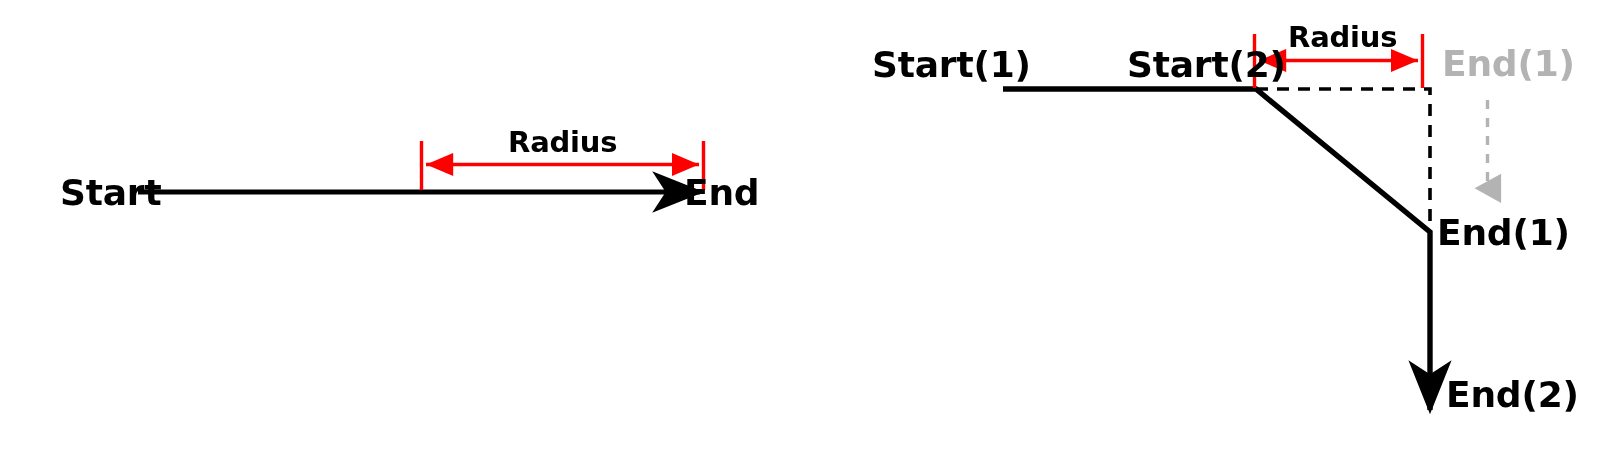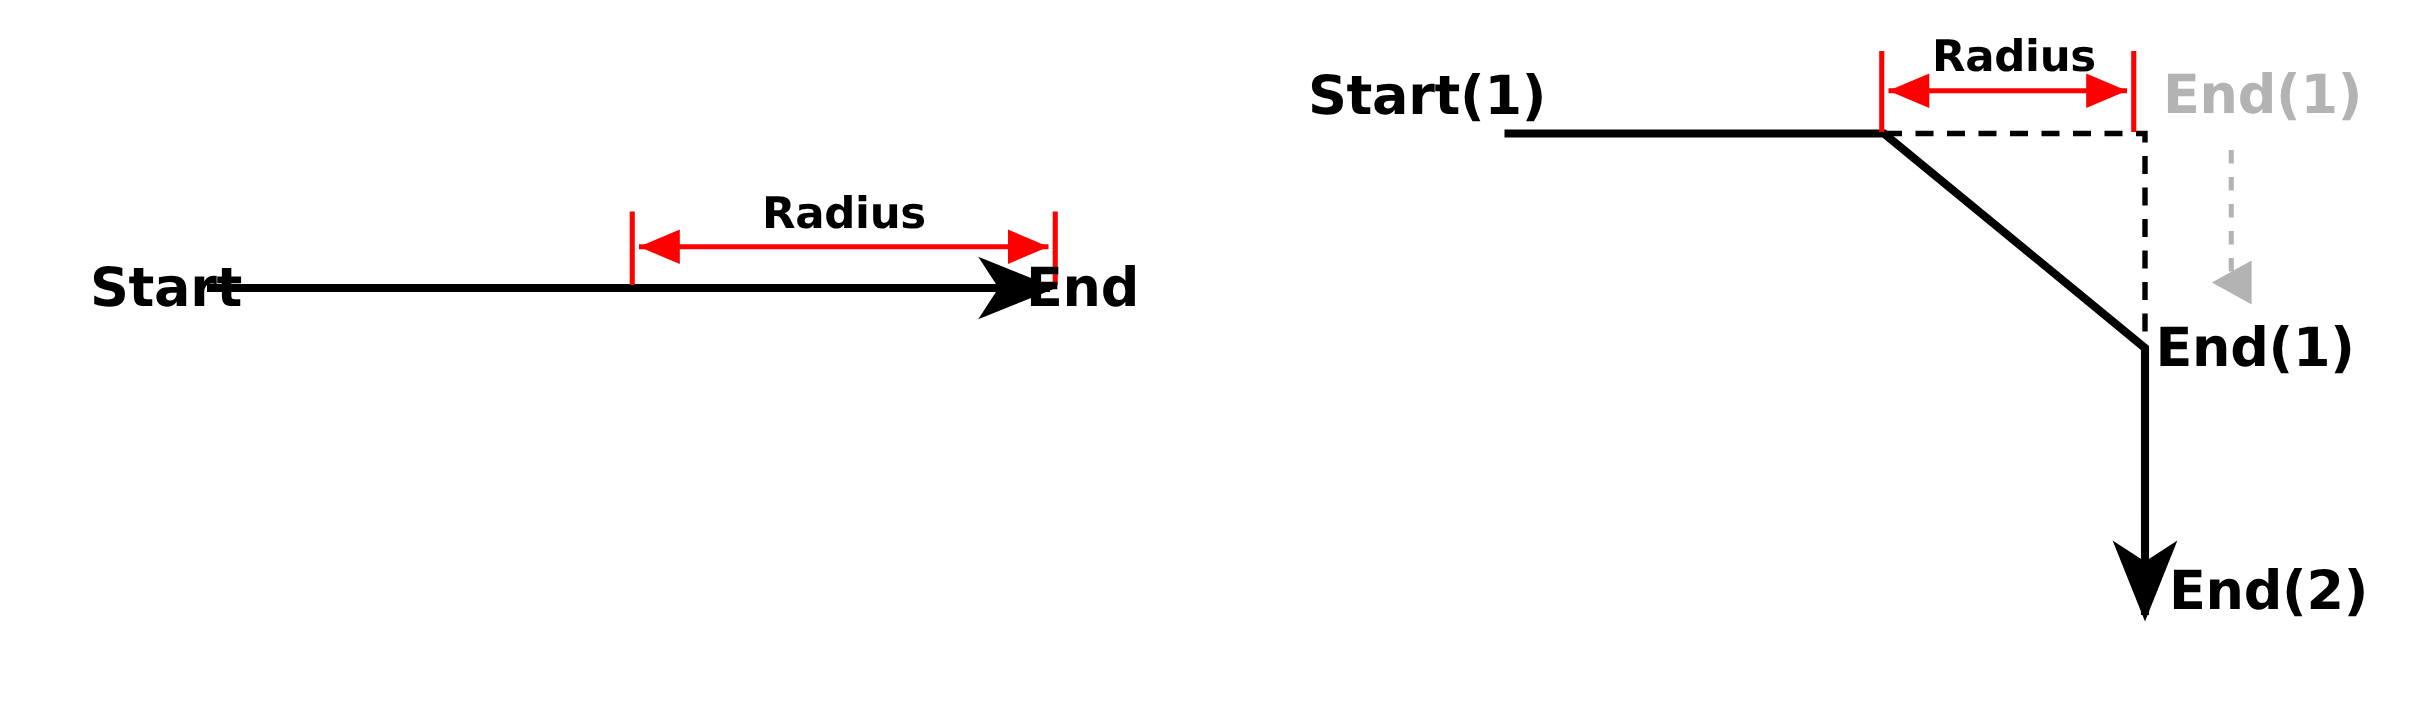--- a/index.html
+++ b/index.html
@@ -92,20 +92,21 @@
 
   <div class="lbl sz-main" style="left:60px; top:175px;">Start</div>
 
   <div class="lbl sz-main" style="left:684px; top:175px;">End</div>
 
   <div class="lbl sz-rad" style="left:508px; top:128px;">Radius</div>
 
 
   <div class="lbl sz-main" style="left:872px; top:47px;">Start(1)</div>
 
+  <div class="lbl sz-main" style="left:1127px; top:47px;">Start(2)</div>
 
   <div class="lbl sz-rad" style="left:1288px; top:23px;">Radius</div>
 
   <div class="lbl sz-main lbl-grey" style="left:1442px; top:46px;">End(1)</div>
 
   <div class="lbl sz-main" style="left:1437px; top:215px;">End(1)</div>
 
   <div class="lbl sz-main" style="left:1446px; top:377px;">End(2)</div>
 
 </div>

